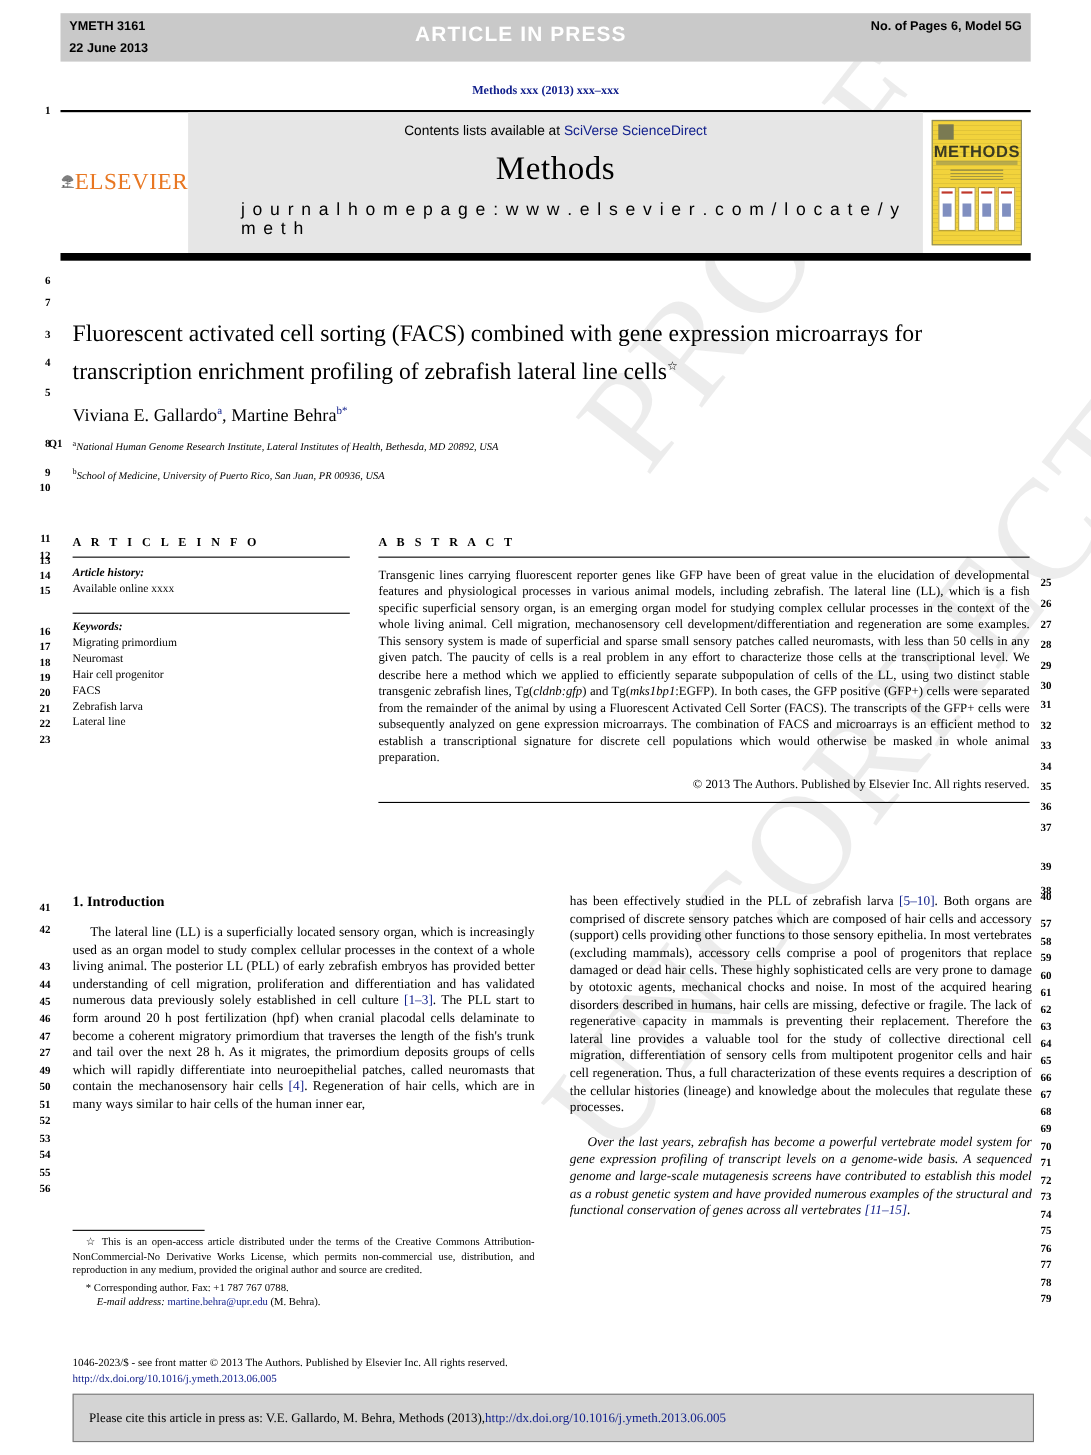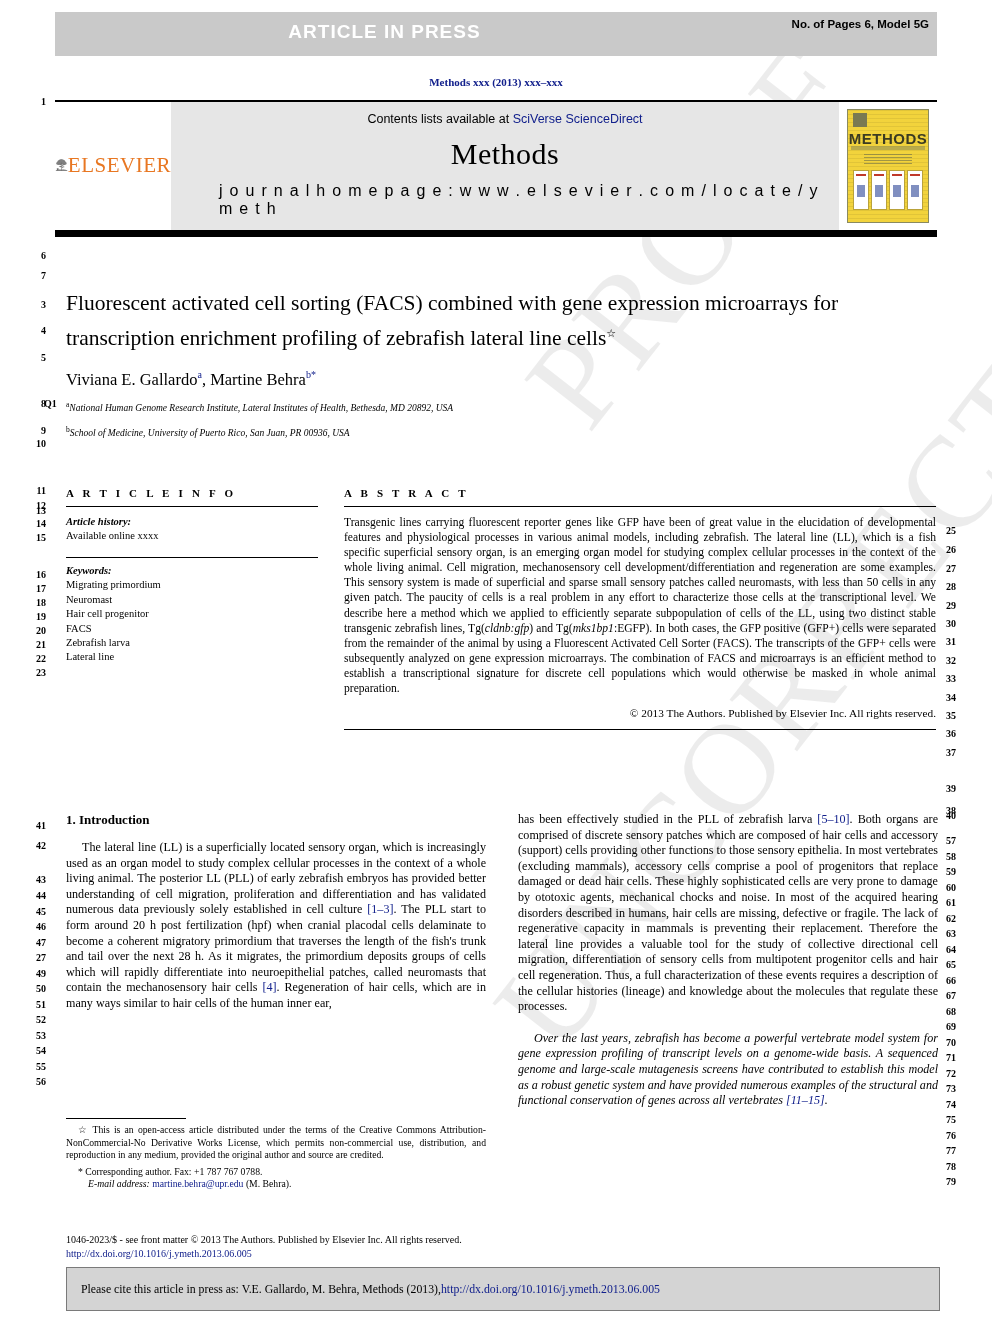--- a/index.html
+++ b/index.html
@@ -366,20 +366,24 @@
 </style>
 </head>
 <body>
 
 <div class="watermark">
   <div class="wm-text" style="left:330px; top:560px;">UNCORRECTED</div>
   <div class="wm-text" style="left:470px; top:160px;">PROOF</div>
 </div>
 
 <div class="top-banner">
+  <div class="banner-left">
+    <div>YMETH 3161</div>
+    <div>22 June 2013</div>
+  </div>
   <div class="banner-center">ARTICLE  IN  PRESS</div>
   <div class="banner-right">No. of Pages 6, Model 5G</div>
 </div>
 
 <div class="running-head">Methods xxx (2013) xxx–xxx</div>
 
 <div class="masthead">
   <div class="masthead-rule-top"></div>
   <div class="masthead-body">
 

